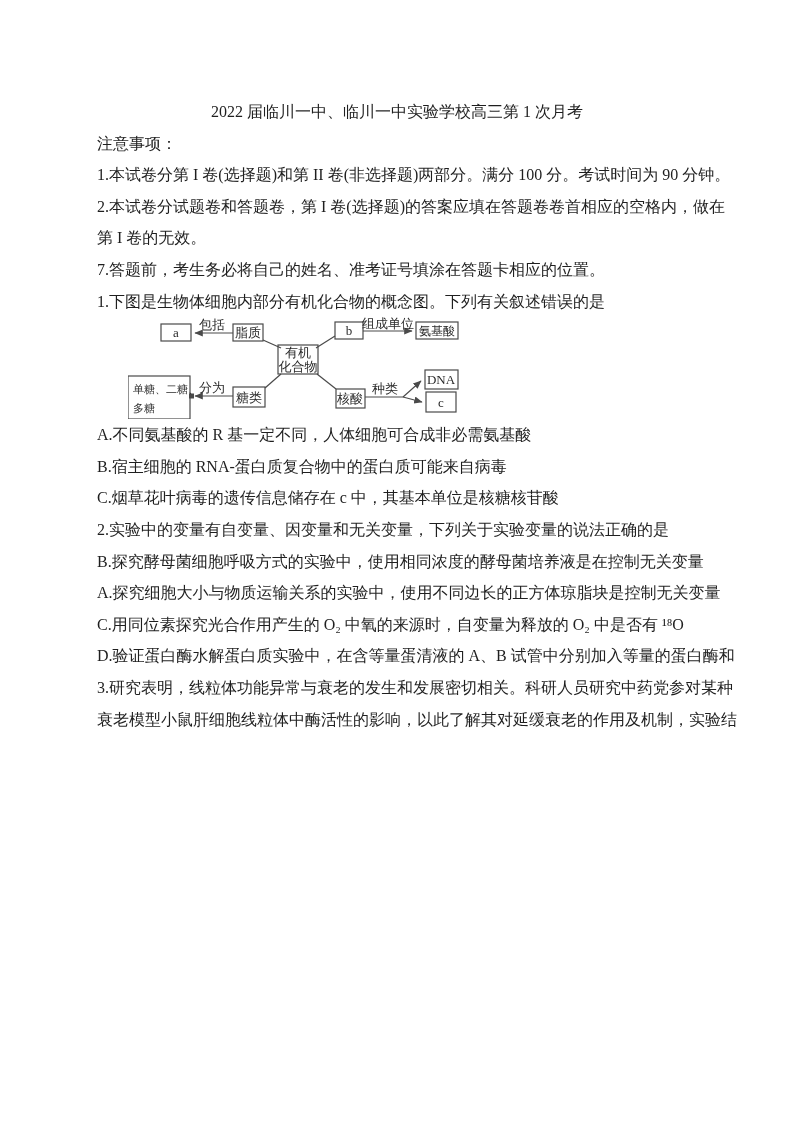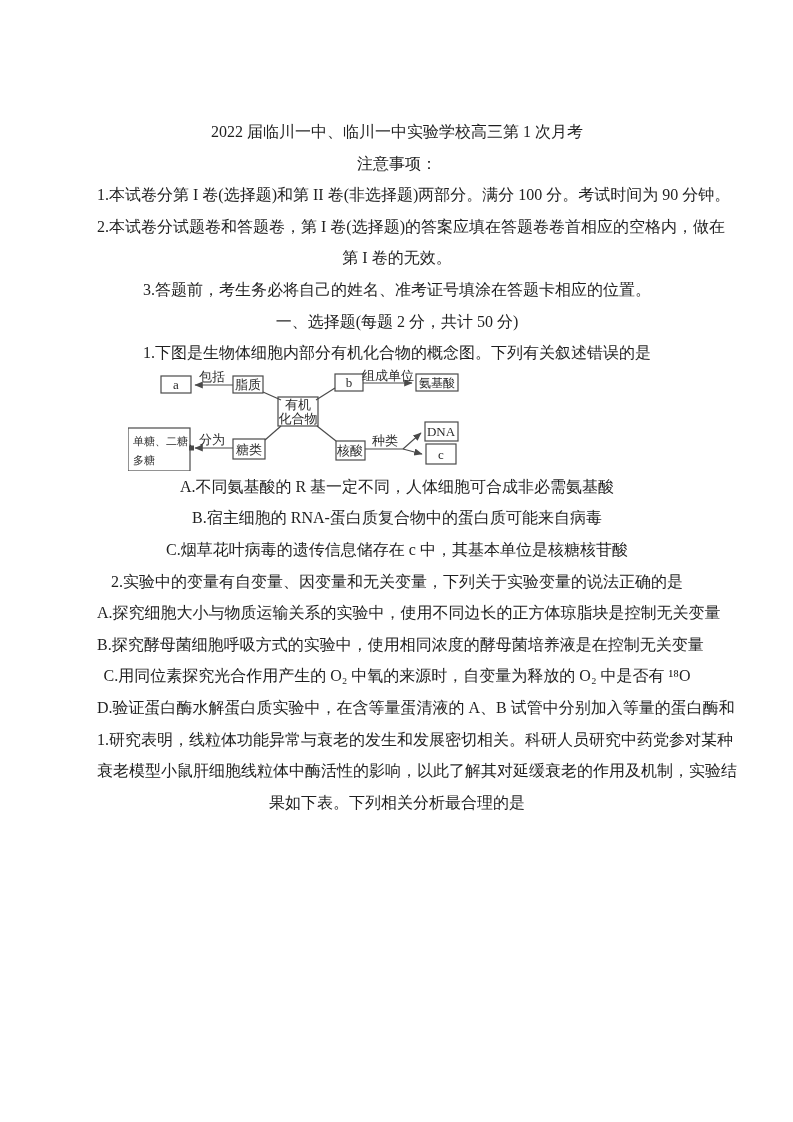--- a/index.html
+++ b/index.html
@@ -16,28 +16,26 @@
     position: absolute;
     left: 0; top: 0;
     width: 793px; height: 1122px;
     background: #ffffff;
   }
   .doc {
     position: absolute;
     left: 97px;
     top: 96px;
     width: 600px;
-    margin-top: 20px;
   }
   .line {
     height: 31.6px;
     line-height: 31.6px;
     font-size: 16px;
     white-space: nowrap;
-    text-align: center;
   }
   .center { text-align: center; }
   .diagram-wrap {
     height: 102px;
     position: relative;
     margin-left: 31px;
   }
   .diagram-wrap svg {
     position: absolute;
     left: 0; top: 0;
@@ -57,23 +55,22 @@
 
 <div class="page">
   <div class="doc">
 
     <div class="line center">2022 届临川一中、临川一中实验学校高三第 1 次月考</div>
 
     <div class="line">注意事项：</div>
     <div class="line">1.本试卷分第 I 卷(选择题)和第 II 卷(非选择题)两部分。满分 100 分。考试时间为 90 分钟。</div>
     <div class="line">2.本试卷分试题卷和答题卷，第 I 卷(选择题)的答案应填在答题卷卷首相应的空格内，做在</div>
     <div class="line">第 I 卷的无效。</div>
-    <div class="line">3.答题前，考生务必将自己的姓名、准考证号填涂在答题卡相应的位置。</div>
+    <div class="line">7.答题前，考生务必将自己的姓名、准考证号填涂在答题卡相应的位置。</div>
 
-    <div class="line">一、选择题(每题 2 分，共计 50 分)</div>
 
     <div class="line">1.下图是生物体细胞内部分有机化合物的概念图。下列有关叙述错误的是</div>
 
     <div class="diagram-wrap">
       <svg width="340" height="102" viewBox="0 0 340 102">
         <defs>
           <marker id="arr" markerWidth="9" markerHeight="8" refX="6.5" refY="3" orient="auto">
             <path d="M0,0 L7,3 L0,6 Z" fill="#4a4a4a"></path>
           </marker>
         </defs>
@@ -123,23 +120,22 @@
         <text class="t13" x="84" y="75" text-anchor="middle">分为</text>
         <text class="t13" x="257" y="76" text-anchor="middle">种类</text>
       </svg>
     </div>
 
     <div class="line">A.不同氨基酸的 R 基一定不同，人体细胞可合成非必需氨基酸</div>
     <div class="line">B.宿主细胞的 RNA-蛋白质复合物中的蛋白质可能来自病毒</div>
     <div class="line">C.烟草花叶病毒的遗传信息储存在 c 中，其基本单位是核糖核苷酸</div>
 
     <div class="line">2.实验中的变量有自变量、因变量和无关变量，下列关于实验变量的说法正确的是</div>
+    <div class="line">B.探究酵母菌细胞呼吸方式的实验中，使用相同浓度的酵母菌培养液是在控制无关变量</div>
     <div class="line">A.探究细胞大小与物质运输关系的实验中，使用不同边长的正方体琼脂块是控制无关变量</div>
-    <div class="line">B.探究酵母菌细胞呼吸方式的实验中，使用相同浓度的酵母菌培养液是在控制无关变量</div>
     <div class="line">C.用同位素探究光合作用产生的 O₂ 中氧的来源时，自变量为释放的 O₂ 中是否有 ¹⁸O</div>
     <div class="line">D.验证蛋白酶水解蛋白质实验中，在含等量蛋清液的 A、B 试管中分别加入等量的蛋白酶和</div>
 
-    <div class="line">1.研究表明，线粒体功能异常与衰老的发生和发展密切相关。科研人员研究中药党参对某种</div>
+    <div class="line">3.研究表明，线粒体功能异常与衰老的发生和发展密切相关。科研人员研究中药党参对某种</div>
     <div class="line">衰老模型小鼠肝细胞线粒体中酶活性的影响，以此了解其对延缓衰老的作用及机制，实验结</div>
-    <div class="line">果如下表。下列相关分析最合理的是</div>
 
   </div>
 </div>
 
 </body></html>

